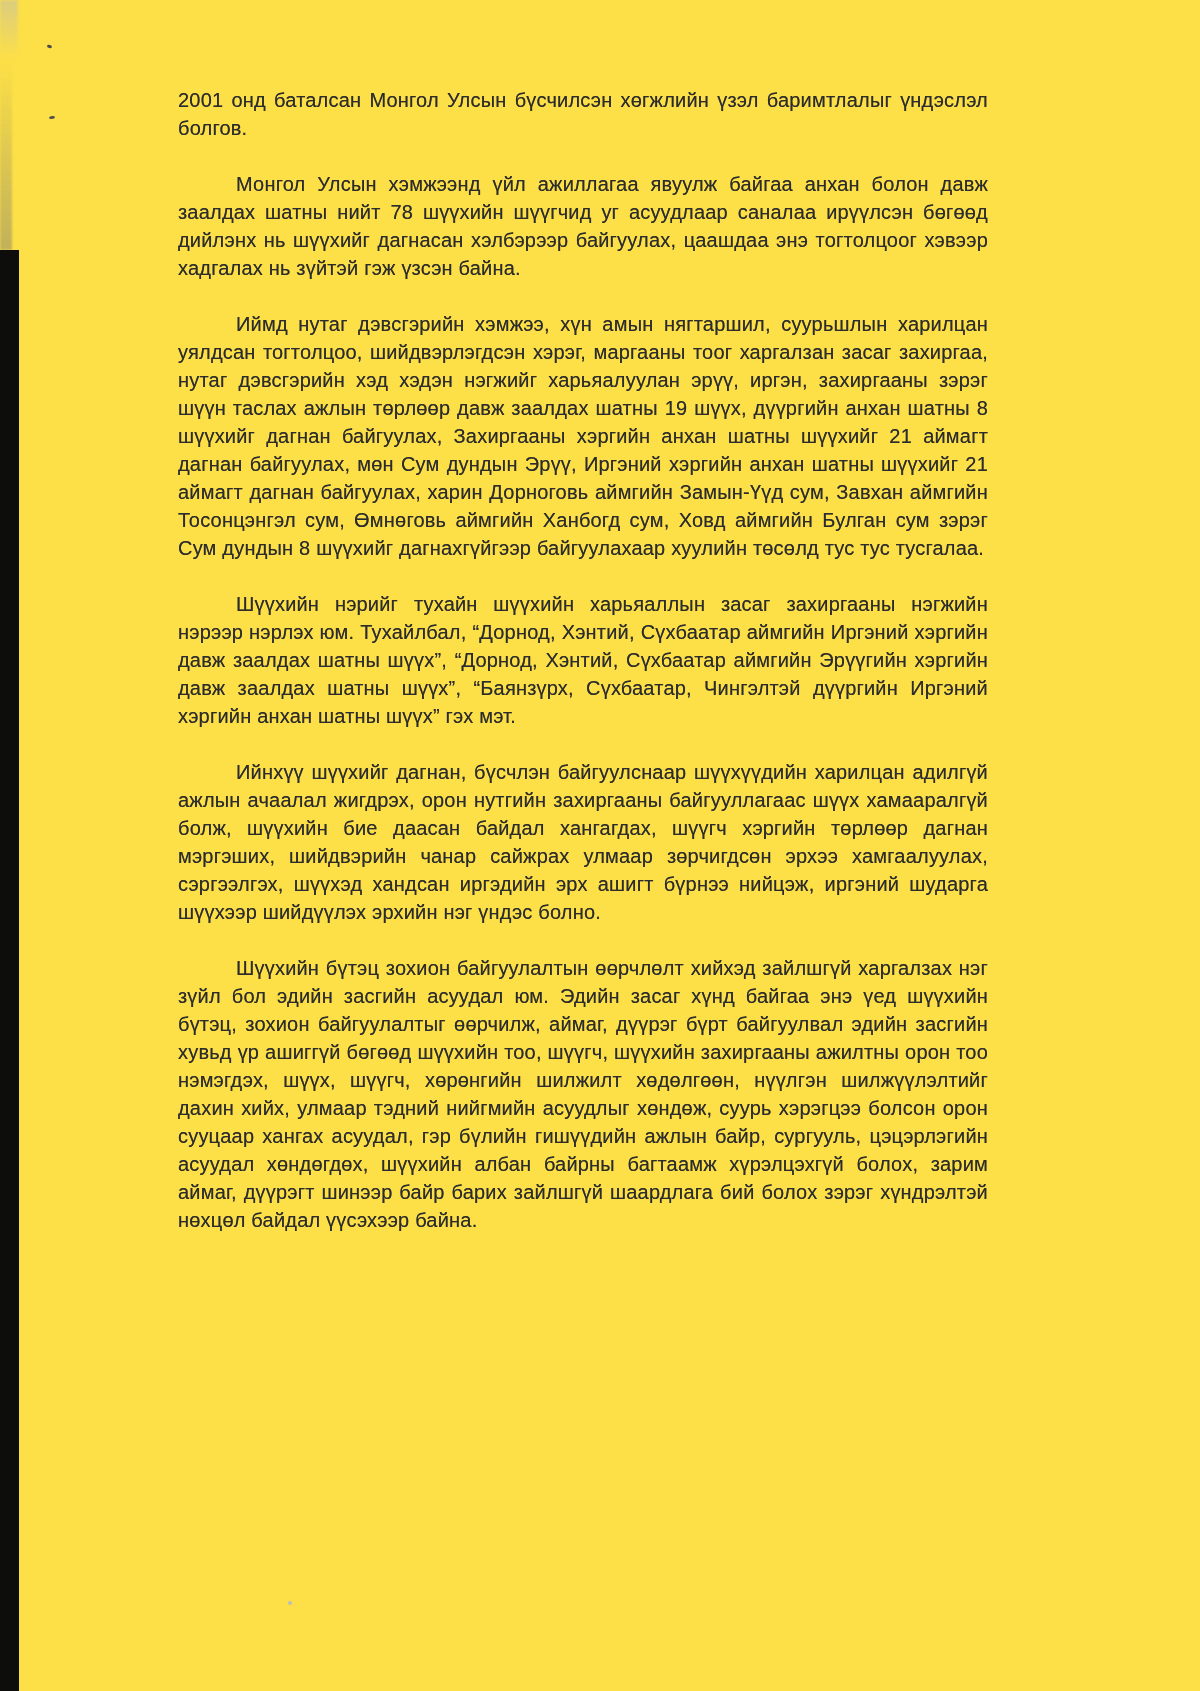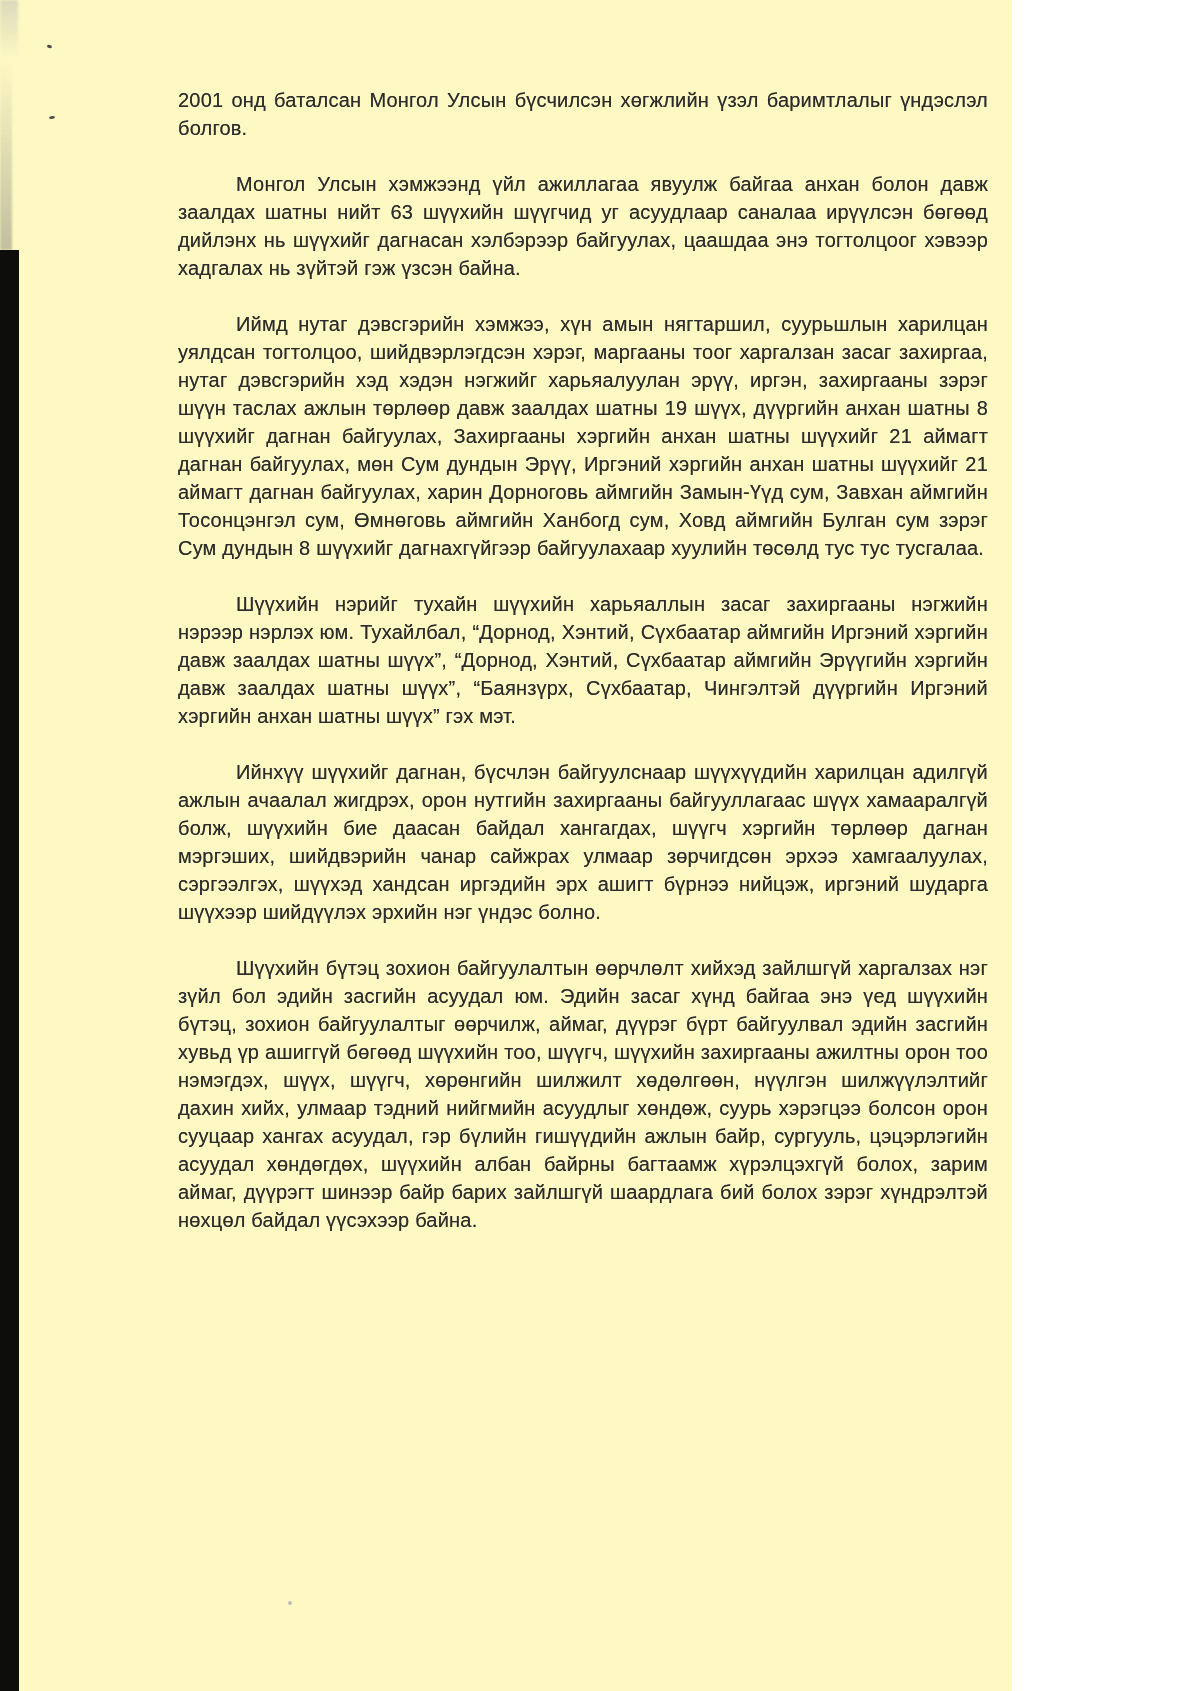--- a/index.html
+++ b/index.html
@@ -2,23 +2,23 @@
 <html><head>
 <meta charset="utf-8">
 <style>
   html, body {
     margin: 0;
     padding: 0;
     background: #ffffff;
   }
   .page {
     position: relative;
-    width: 1012px;
+    width: 1200px;
     height: 1691px;
-    background: #fef9c3;
+    background: #fde047;
     overflow: hidden;
     font-family: "Liberation Sans", "DejaVu Sans", sans-serif;
   }
   
   .content {
     position: absolute;
     left: 178px;
     top: 86px;
     width: 810px;
     color: #2c2c2c;
@@ -75,20 +75,20 @@
 
   <div class="corner-smudge"></div>
   <div class="edge-fade"></div>
   <div class="scan-bar"></div>
   <div class="speck speck-1"></div>
   <div class="speck speck-2"></div>
   <div class="speck speck-3"></div>
 
   <div class="content">
     <p class="no-indent">2001 онд баталсан Монгол Улсын бүсчилсэн хөгжлийн үзэл баримтлалыг үндэслэл болгов.</p>
-    <p>Монгол Улсын хэмжээнд үйл ажиллагаа явуулж байгаа анхан болон давж заалдах шатны нийт 63 шүүхийн шүүгчид уг асуудлаар саналаа ирүүлсэн бөгөөд дийлэнх нь шүүхийг дагнасан хэлбэрээр байгуулах, цаашдаа энэ тогтолцоог хэвээр хадгалах нь зүйтэй гэж үзсэн байна.</p>
+    <p>Монгол Улсын хэмжээнд үйл ажиллагаа явуулж байгаа анхан болон давж заалдах шатны нийт 78 шүүхийн шүүгчид уг асуудлаар саналаа ирүүлсэн бөгөөд дийлэнх нь шүүхийг дагнасан хэлбэрээр байгуулах, цаашдаа энэ тогтолцоог хэвээр хадгалах нь зүйтэй гэж үзсэн байна.</p>
     <p>Иймд нутаг дэвсгэрийн хэмжээ, хүн амын нягтаршил, суурьшлын харилцан уялдсан тогтолцоо, шийдвэрлэгдсэн хэрэг, маргааны тоог харгалзан засаг захиргаа, нутаг дэвсгэрийн хэд хэдэн нэгжийг харьяалуулан эрүү, иргэн, захиргааны зэрэг шүүн таслах ажлын төрлөөр давж заалдах шатны 19 шүүх, дүүргийн анхан шатны 8 шүүхийг дагнан байгуулах, Захиргааны хэргийн анхан шатны шүүхийг 21 аймагт дагнан байгуулах, мөн Сум дундын Эрүү, Иргэний хэргийн анхан шатны шүүхийг 21 аймагт дагнан байгуулах, харин Дорноговь аймгийн Замын-Үүд сум, Завхан аймгийн Тосонцэнгэл сум, Өмнөговь аймгийн Ханбогд сум, Ховд аймгийн Булган сум зэрэг Сум дундын 8 шүүхийг дагнахгүйгээр байгуулахаар хуулийн төсөлд тус тус тусгалаа.</p>
     <p>Шүүхийн нэрийг тухайн шүүхийн харьяаллын засаг захиргааны нэгжийн нэрээр нэрлэх юм. Тухайлбал, “Дорнод, Хэнтий, Сүхбаатар аймгийн Иргэний хэргийн давж заалдах шатны шүүх”, “Дорнод, Хэнтий, Сүхбаатар аймгийн Эрүүгийн хэргийн давж заалдах шатны шүүх”, “Баянзүрх, Сүхбаатар, Чингэлтэй дүүргийн Иргэний хэргийн анхан шатны шүүх” гэх мэт.</p>
     <p>Ийнхүү шүүхийг дагнан, бүсчлэн байгуулснаар шүүхүүдийн харилцан адилгүй ажлын ачаалал жигдрэх, орон нутгийн захиргааны байгууллагаас шүүх хамааралгүй болж, шүүхийн бие даасан байдал хангагдах, шүүгч хэргийн төрлөөр дагнан мэргэших, шийдвэрийн чанар сайжрах улмаар зөрчигдсөн эрхээ хамгаалуулах,  сэргээлгэх, шүүхэд хандсан иргэдийн эрх ашигт бүрнээ нийцэж, иргэний шударга шүүхээр шийдүүлэх эрхийн нэг үндэс болно.</p>
     <p>Шүүхийн бүтэц зохион байгуулалтын өөрчлөлт хийхэд зайлшгүй харгалзах нэг зүйл бол эдийн засгийн асуудал юм. Эдийн засаг хүнд байгаа энэ үед шүүхийн бүтэц, зохион байгуулалтыг өөрчилж, аймаг, дүүрэг бүрт байгуулвал эдийн засгийн хувьд үр ашиггүй бөгөөд шүүхийн тоо, шүүгч, шүүхийн захиргааны ажилтны орон тоо нэмэгдэх, шүүх, шүүгч, хөрөнгийн шилжилт хөдөлгөөн, нүүлгэн шилжүүлэлтийг дахин хийх, улмаар тэдний нийгмийн асуудлыг хөндөж, суурь хэрэгцээ болсон орон сууцаар хангах асуудал, гэр бүлийн гишүүдийн ажлын байр, сургууль, цэцэрлэгийн асуудал хөндөгдөх, шүүхийн албан байрны багтаамж хүрэлцэхгүй болох, зарим аймаг, дүүрэгт шинээр байр барих зайлшгүй шаардлага бий болох зэрэг хүндрэлтэй нөхцөл байдал үүсэхээр байна.</p>
   </div>
 
 </div>
 
 </body></html>

